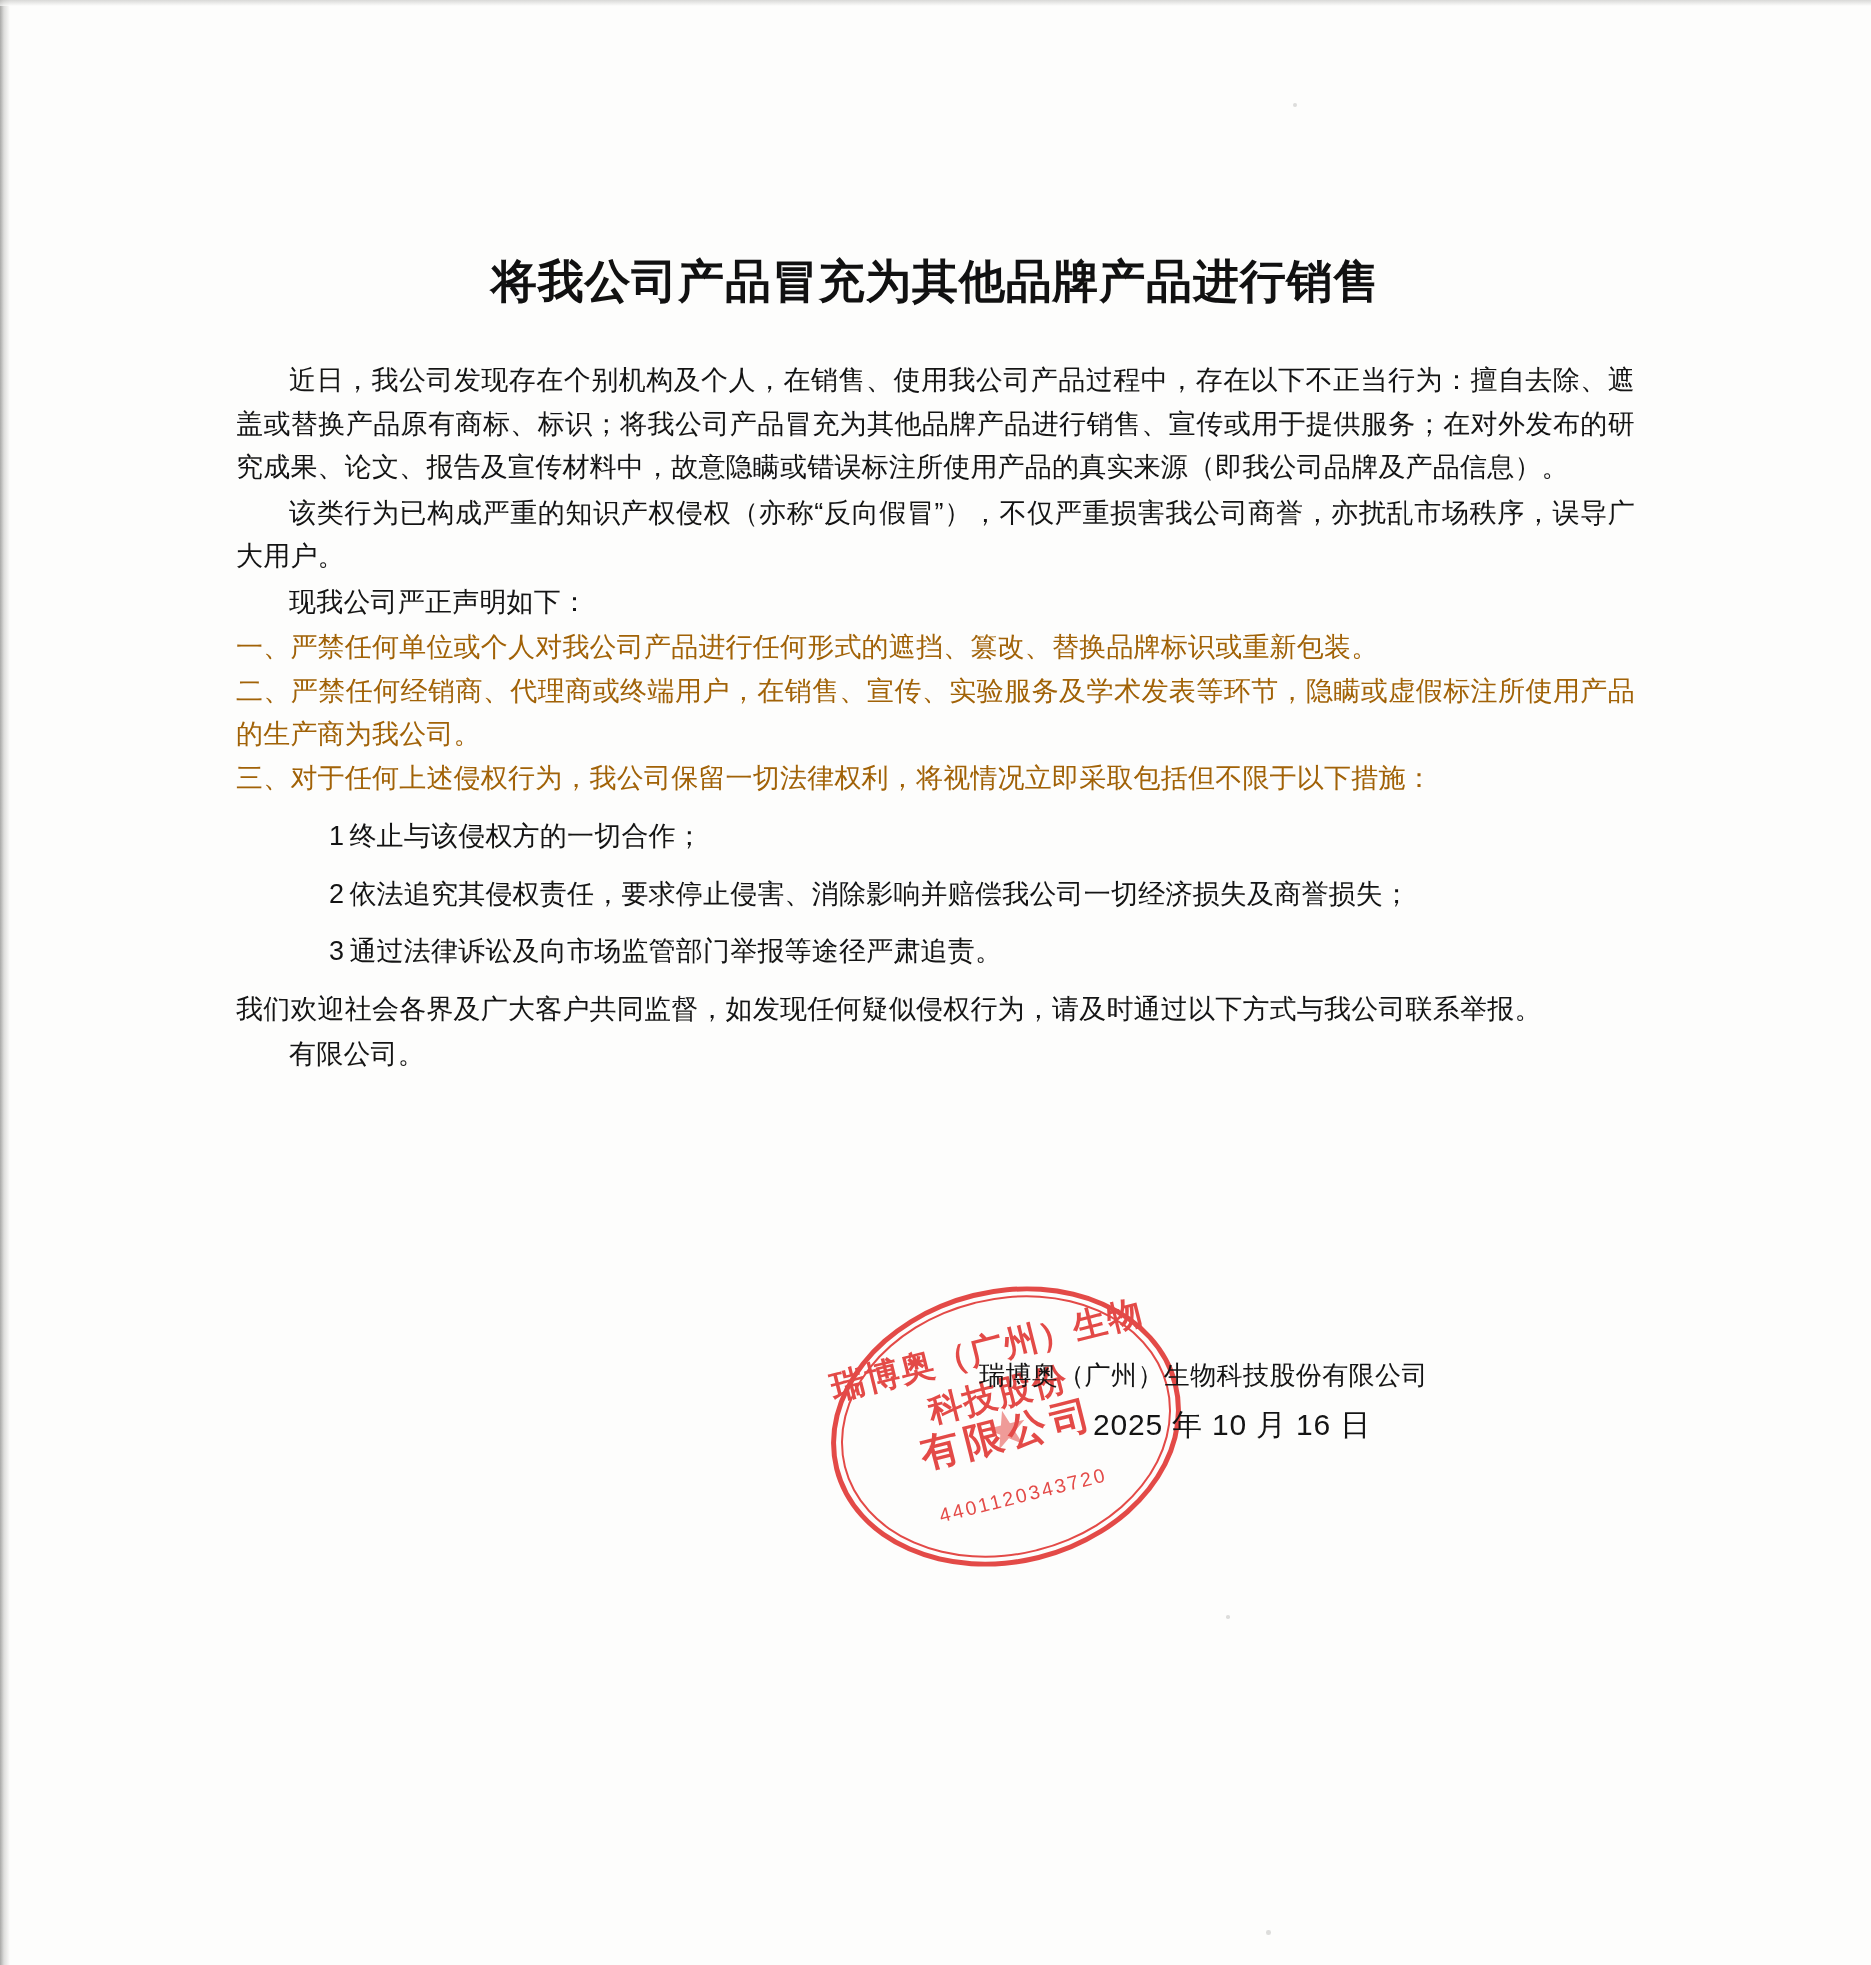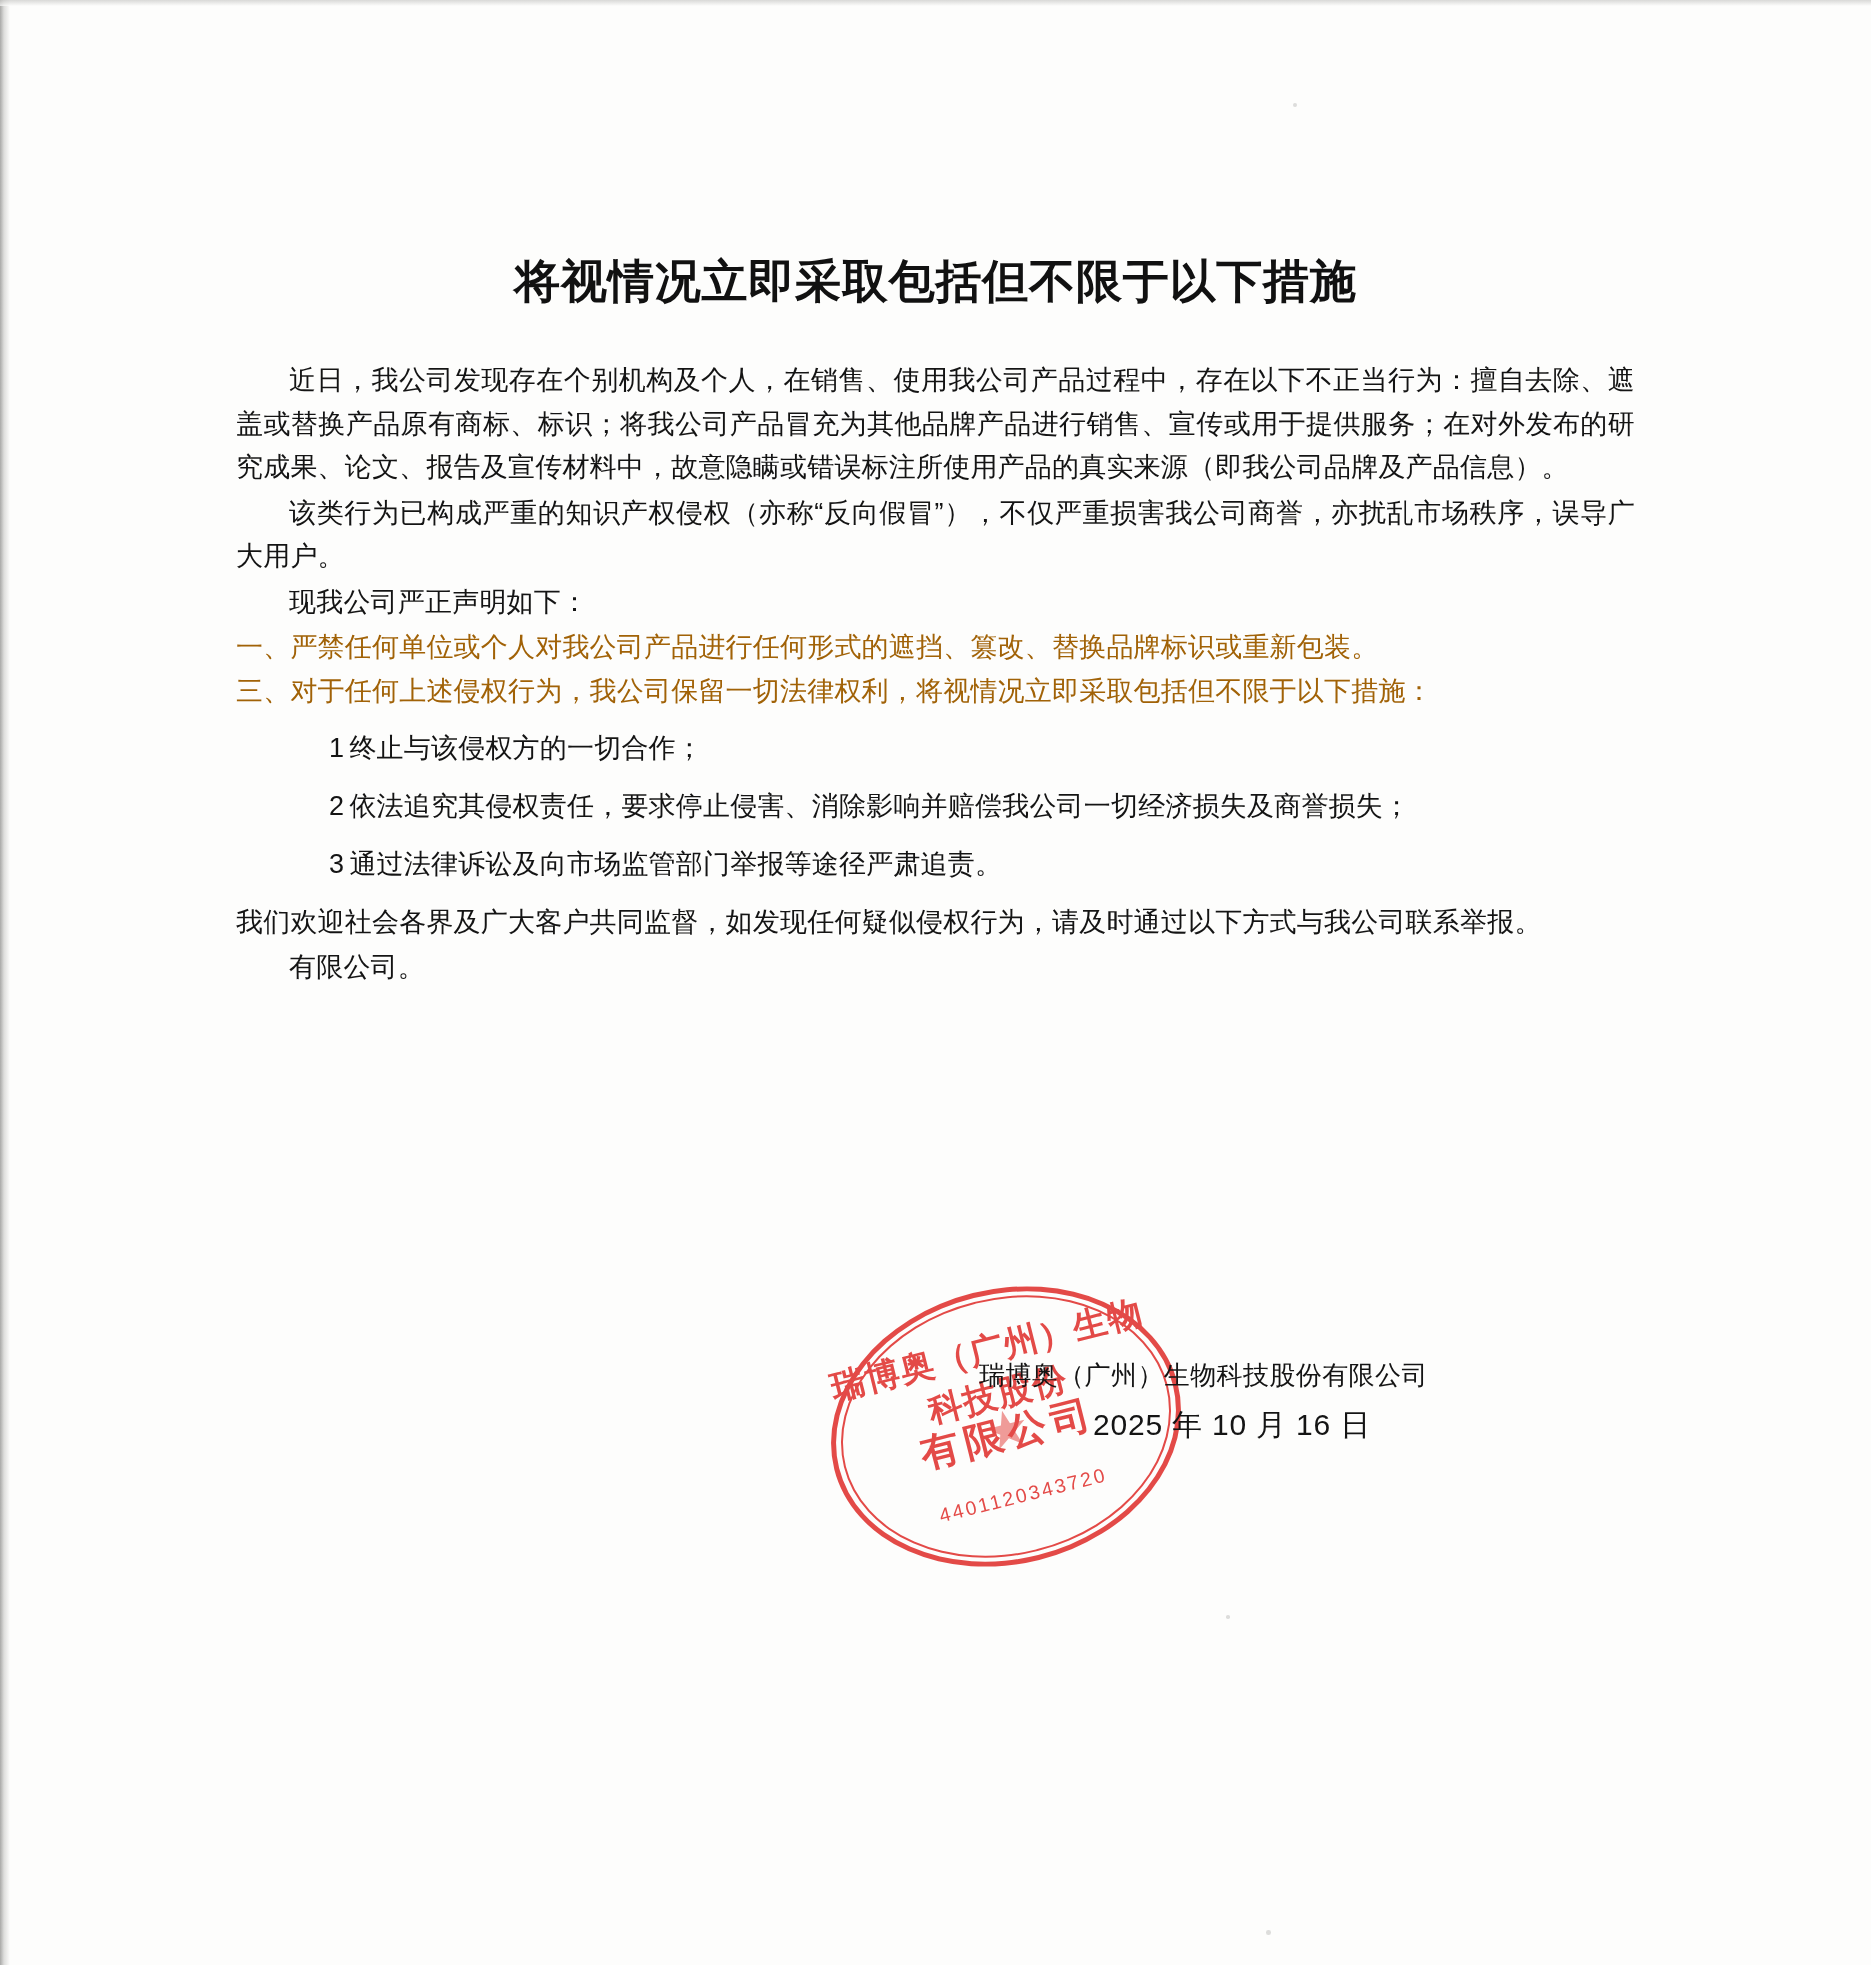--- a/index.html
+++ b/index.html
@@ -185,27 +185,28 @@
 
   <div class="scan-edge-left"></div>
   <div class="scan-edge-top"></div>
   <div class="scan-speck" style="left:1293px; top:103px; width:3.9px; height:3.9px;"></div>
   <div class="scan-speck" style="left:1266px; top:1930px; width:4.7px; height:4.7px;"></div>
 
   <div class="scan-speck" style="left:1226px; top:1615px; width:3.5px; height:3.5px;"></div>
 
   <div class="doc">
 
-    <h1 class="doc-title">将视情况立即采取包括但不限于以下措施</h1>
+    <h1 class="doc-title">将我公司产品冒充为其他品牌产品进行销售</h1>
 
     <p class="para indent">近日，我公司发现存在个别机构及个人，在销售、使用我公司产品过程中，存在以下不正当行为：擅自去除、遮盖或替换产品原有商标、标识；将我公司产品冒充为其他品牌产品进行销售、宣传或用于提供服务；在对外发布的研究成果、论文、报告及宣传材料中，故意隐瞒或错误标注所使用产品的真实来源（即我公司品牌及产品信息）。</p>
     <p class="para indent">该类行为已构成严重的知识产权侵权（亦称“反向假冒”），不仅严重损害我公司商誉，亦扰乱市场秩序，误导广大用户。</p>
     <p class="para indent">现我公司严正声明如下：</p>
 
     <p class="list-item">一、严禁任何单位或个人对我公司产品进行任何形式的遮挡、篡改、替换品牌标识或重新包装。</p>
+    <p class="list-item">二、严禁任何经销商、代理商或终端用户，在销售、宣传、实验服务及学术发表等环节，隐瞒或虚假标注所使用产品的生产商为我公司。</p>
     <p class="list-item">三、对于任何上述侵权行为，我公司保留一切法律权利，将视情况立即采取包括但不限于以下措施：</p>
 
     <p class="sub-item">
       <span class="sub-num">1</span><span>终止与该侵权方的一切合作；</span>
     </p>
     <p class="sub-item">
       <span class="sub-num">2</span><span>依法追究其侵权责任，要求停止侵害、消除影响并赔偿我公司一切经济损失及商誉损失；</span>
     </p>
     <p class="sub-item">
       <span class="sub-num">3</span><span>通过法律诉讼及向市场监管部门举报等途径严肃追责。</span>

